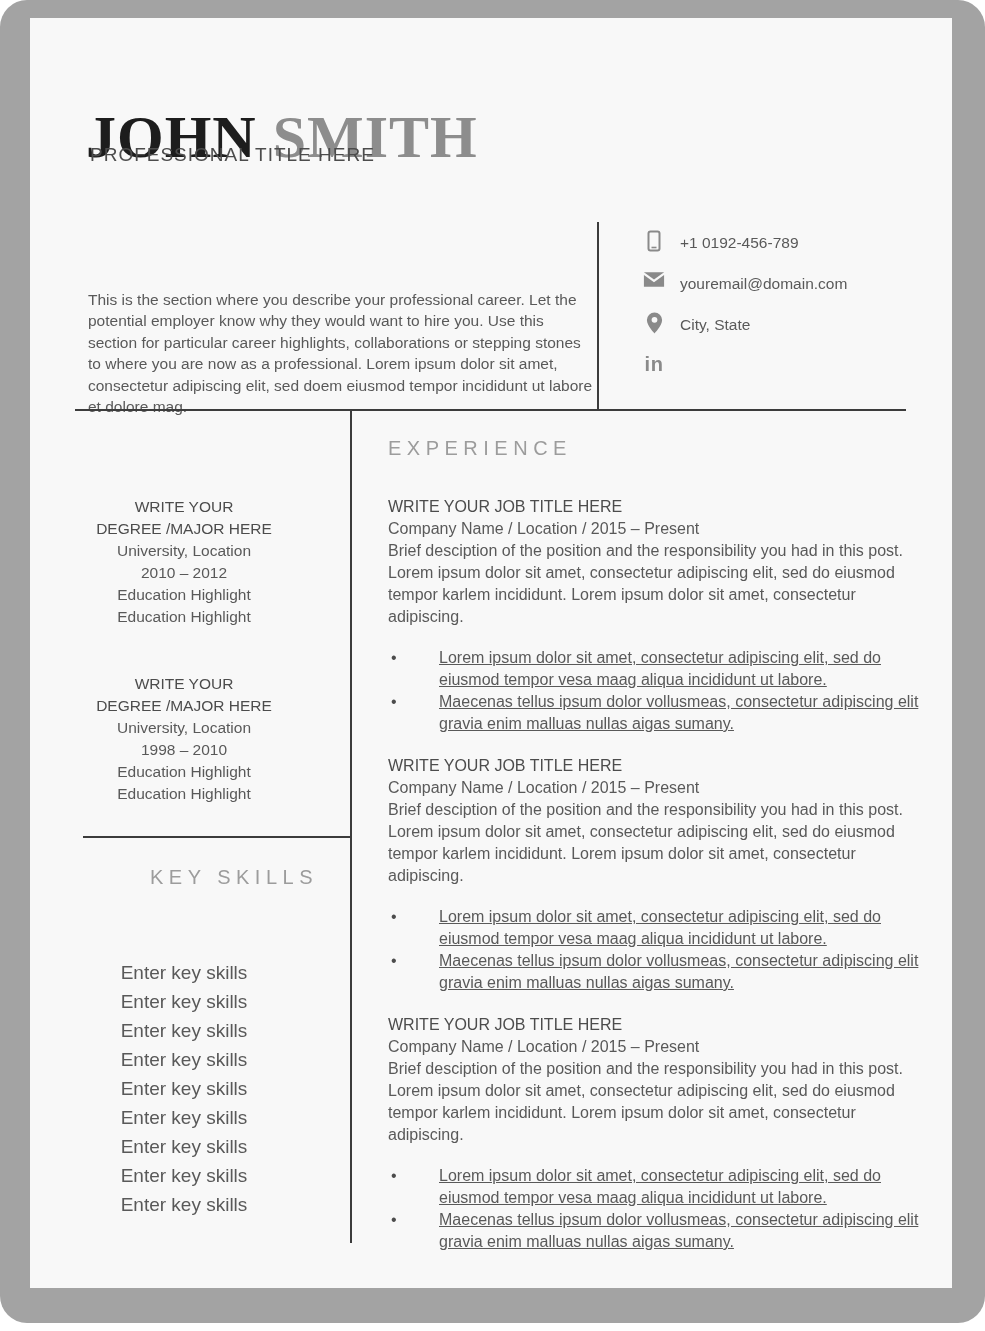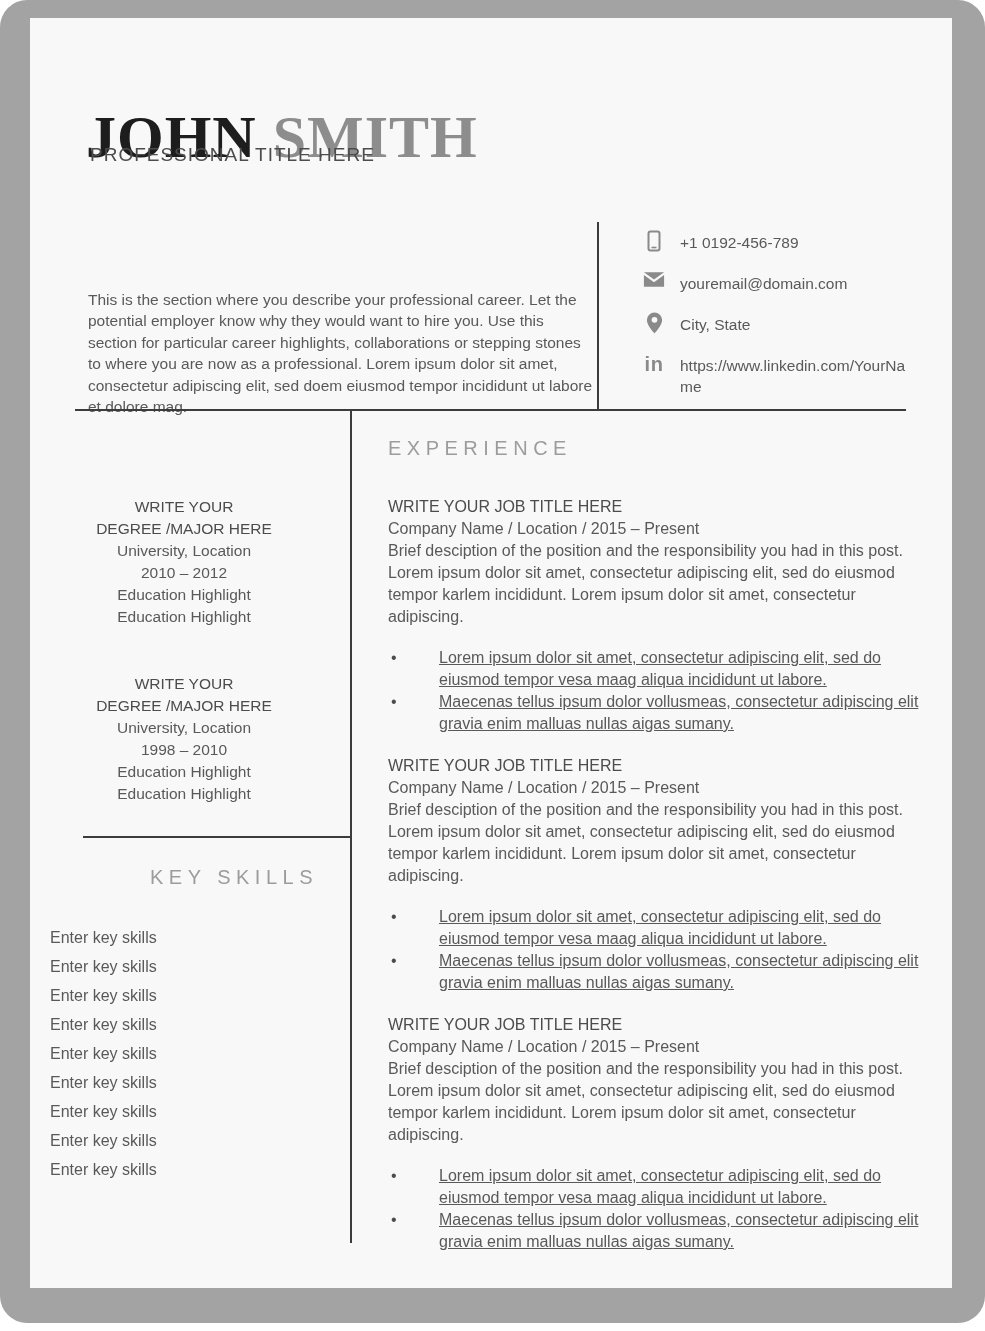--- a/index.html
+++ b/index.html
@@ -31,21 +31,21 @@
   .hr-main{position:absolute;left:45px;top:391px;width:831px;height:2px;background:#3c3c3c;}
   .col-divider{position:absolute;left:320px;top:393px;width:2px;height:832px;background:#3c3c3c;}
   .hr-edu{position:absolute;left:53px;top:818px;width:267px;height:2px;background:#3c3c3c;}
 
   
   .edu-heading{position:absolute;left:20px;width:268px;top:419px;text-align:right;}
   .edu-entry{position:absolute;left:20px;width:268px;text-align:center;font-size:15.5px;line-height:22px;color:#595959;}
   .edu-1{top:478px;} .edu-2{top:655px;}
   .degree{color:#4c4c4c;}
   .skills-heading{position:absolute;left:20px;width:268px;top:848px;text-align:right;}
-  .skills{position:absolute;left:20px;width:268px;top:905px;text-align:left;font-size:16px;line-height:29px;color:#595959;}
+  .skills{position:absolute;left:20px;width:268px;top:940px;text-align:center;font-size:19px;line-height:29px;color:#595959;}
 
   
   .exp-heading{position:absolute;left:358px;top:419px;}
   .job{position:absolute;left:358px;width:535px;font-size:16px;line-height:22px;color:#595959;}
   .job-1{top:478px;} .job-2{top:737px;} .job-3{top:996px;}
   .job-title{color:#4c4c4c;}
   .job-bullets{margin-top:19px;text-decoration:underline;}
   .bullet{position:relative;padding-left:51px;}
   .bullet::before{content:"\2022";position:absolute;left:3px;top:0;color:#4c4c4c;}
 </style>
@@ -86,21 +86,20 @@
               <path d="M8.5 0.5a7.6 7.6 0 0 0-7.6 7.6c0 5.6 7.6 13.4 7.6 13.4s7.6-7.8 7.6-13.4A7.6 7.6 0 0 0 8.5 0.5z" fill="#8a8a8a"></path>
               <circle cx="8.5" cy="7.8" r="2.9" fill="#f8f8f8"></circle>
             </svg>
         </span>
         <span class="c-text">City, State</span>
       </div>
       <div class="c-row">
         <span class="c-icon">
             <span class="li-glyph">in</span>
           </span>
-        <span class="c-text">https://www.linkedin.com/YourName</span>
       </div>
     </div>
 
     <div class="hr-main"></div>
     <div class="col-divider"></div>
     <div class="hr-edu"></div>
 
 
     <div class="edu-entry edu-1">
       <div class="degree">WRITE YOUR</div>

